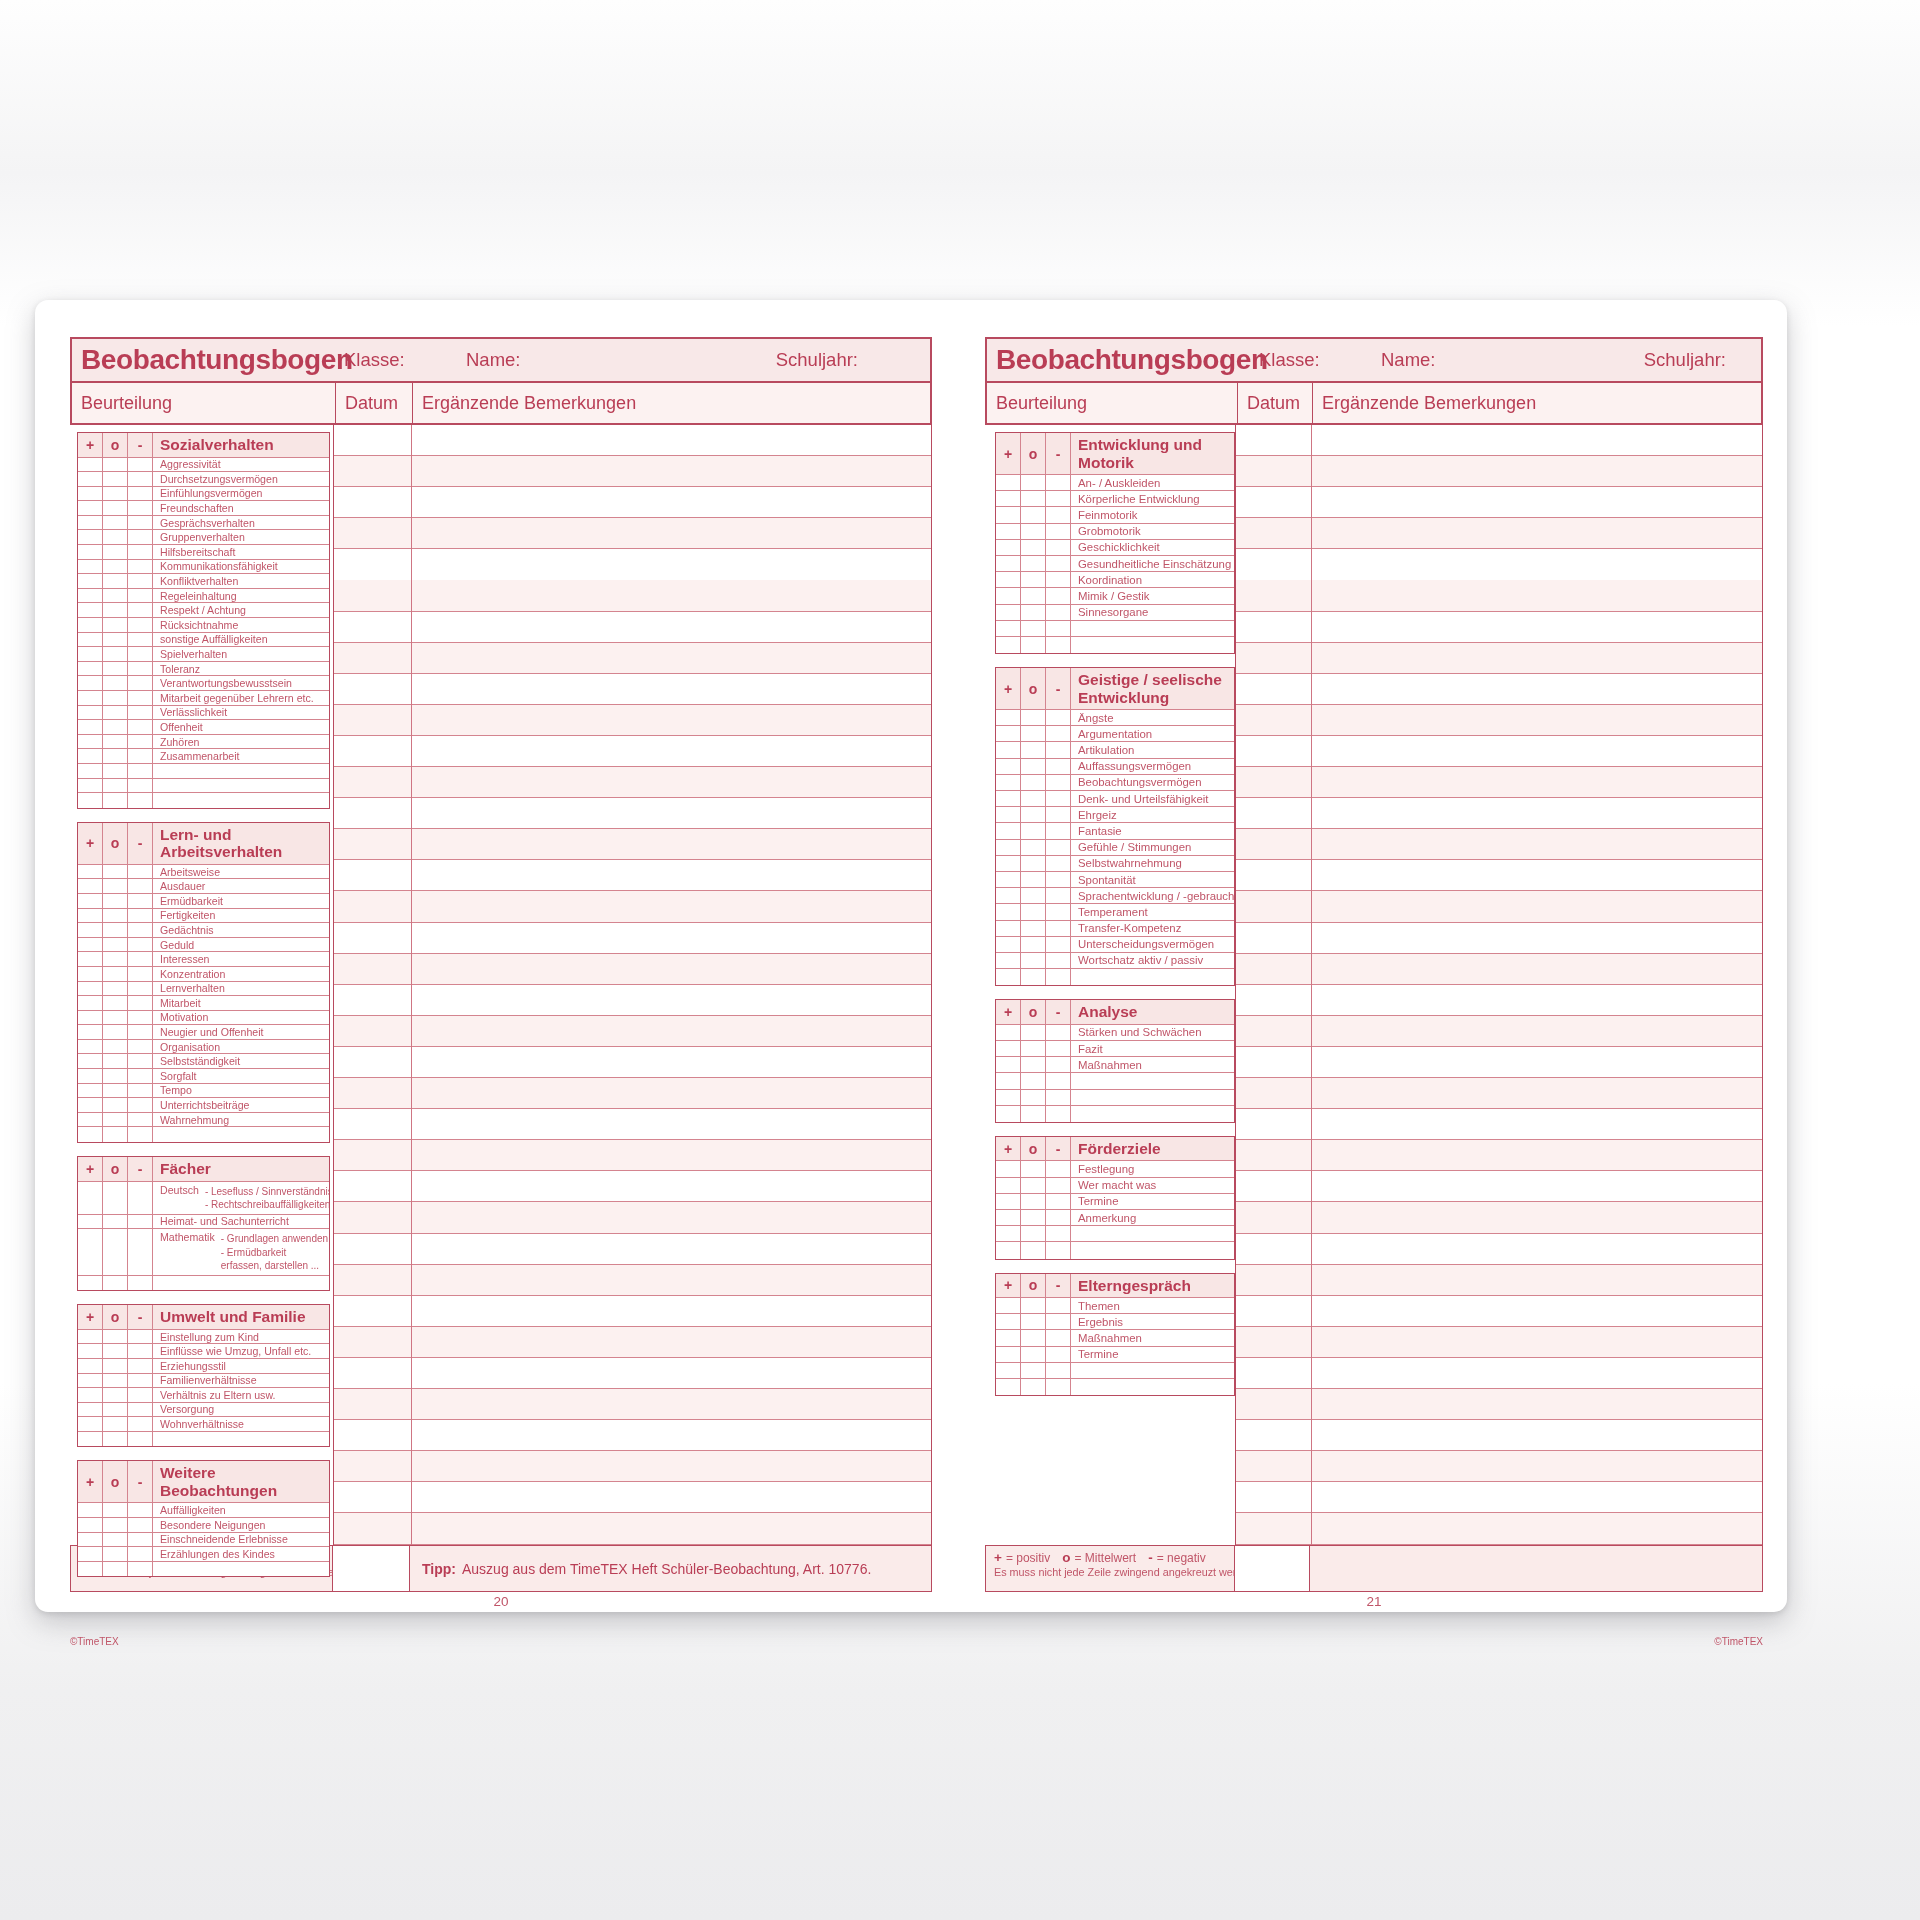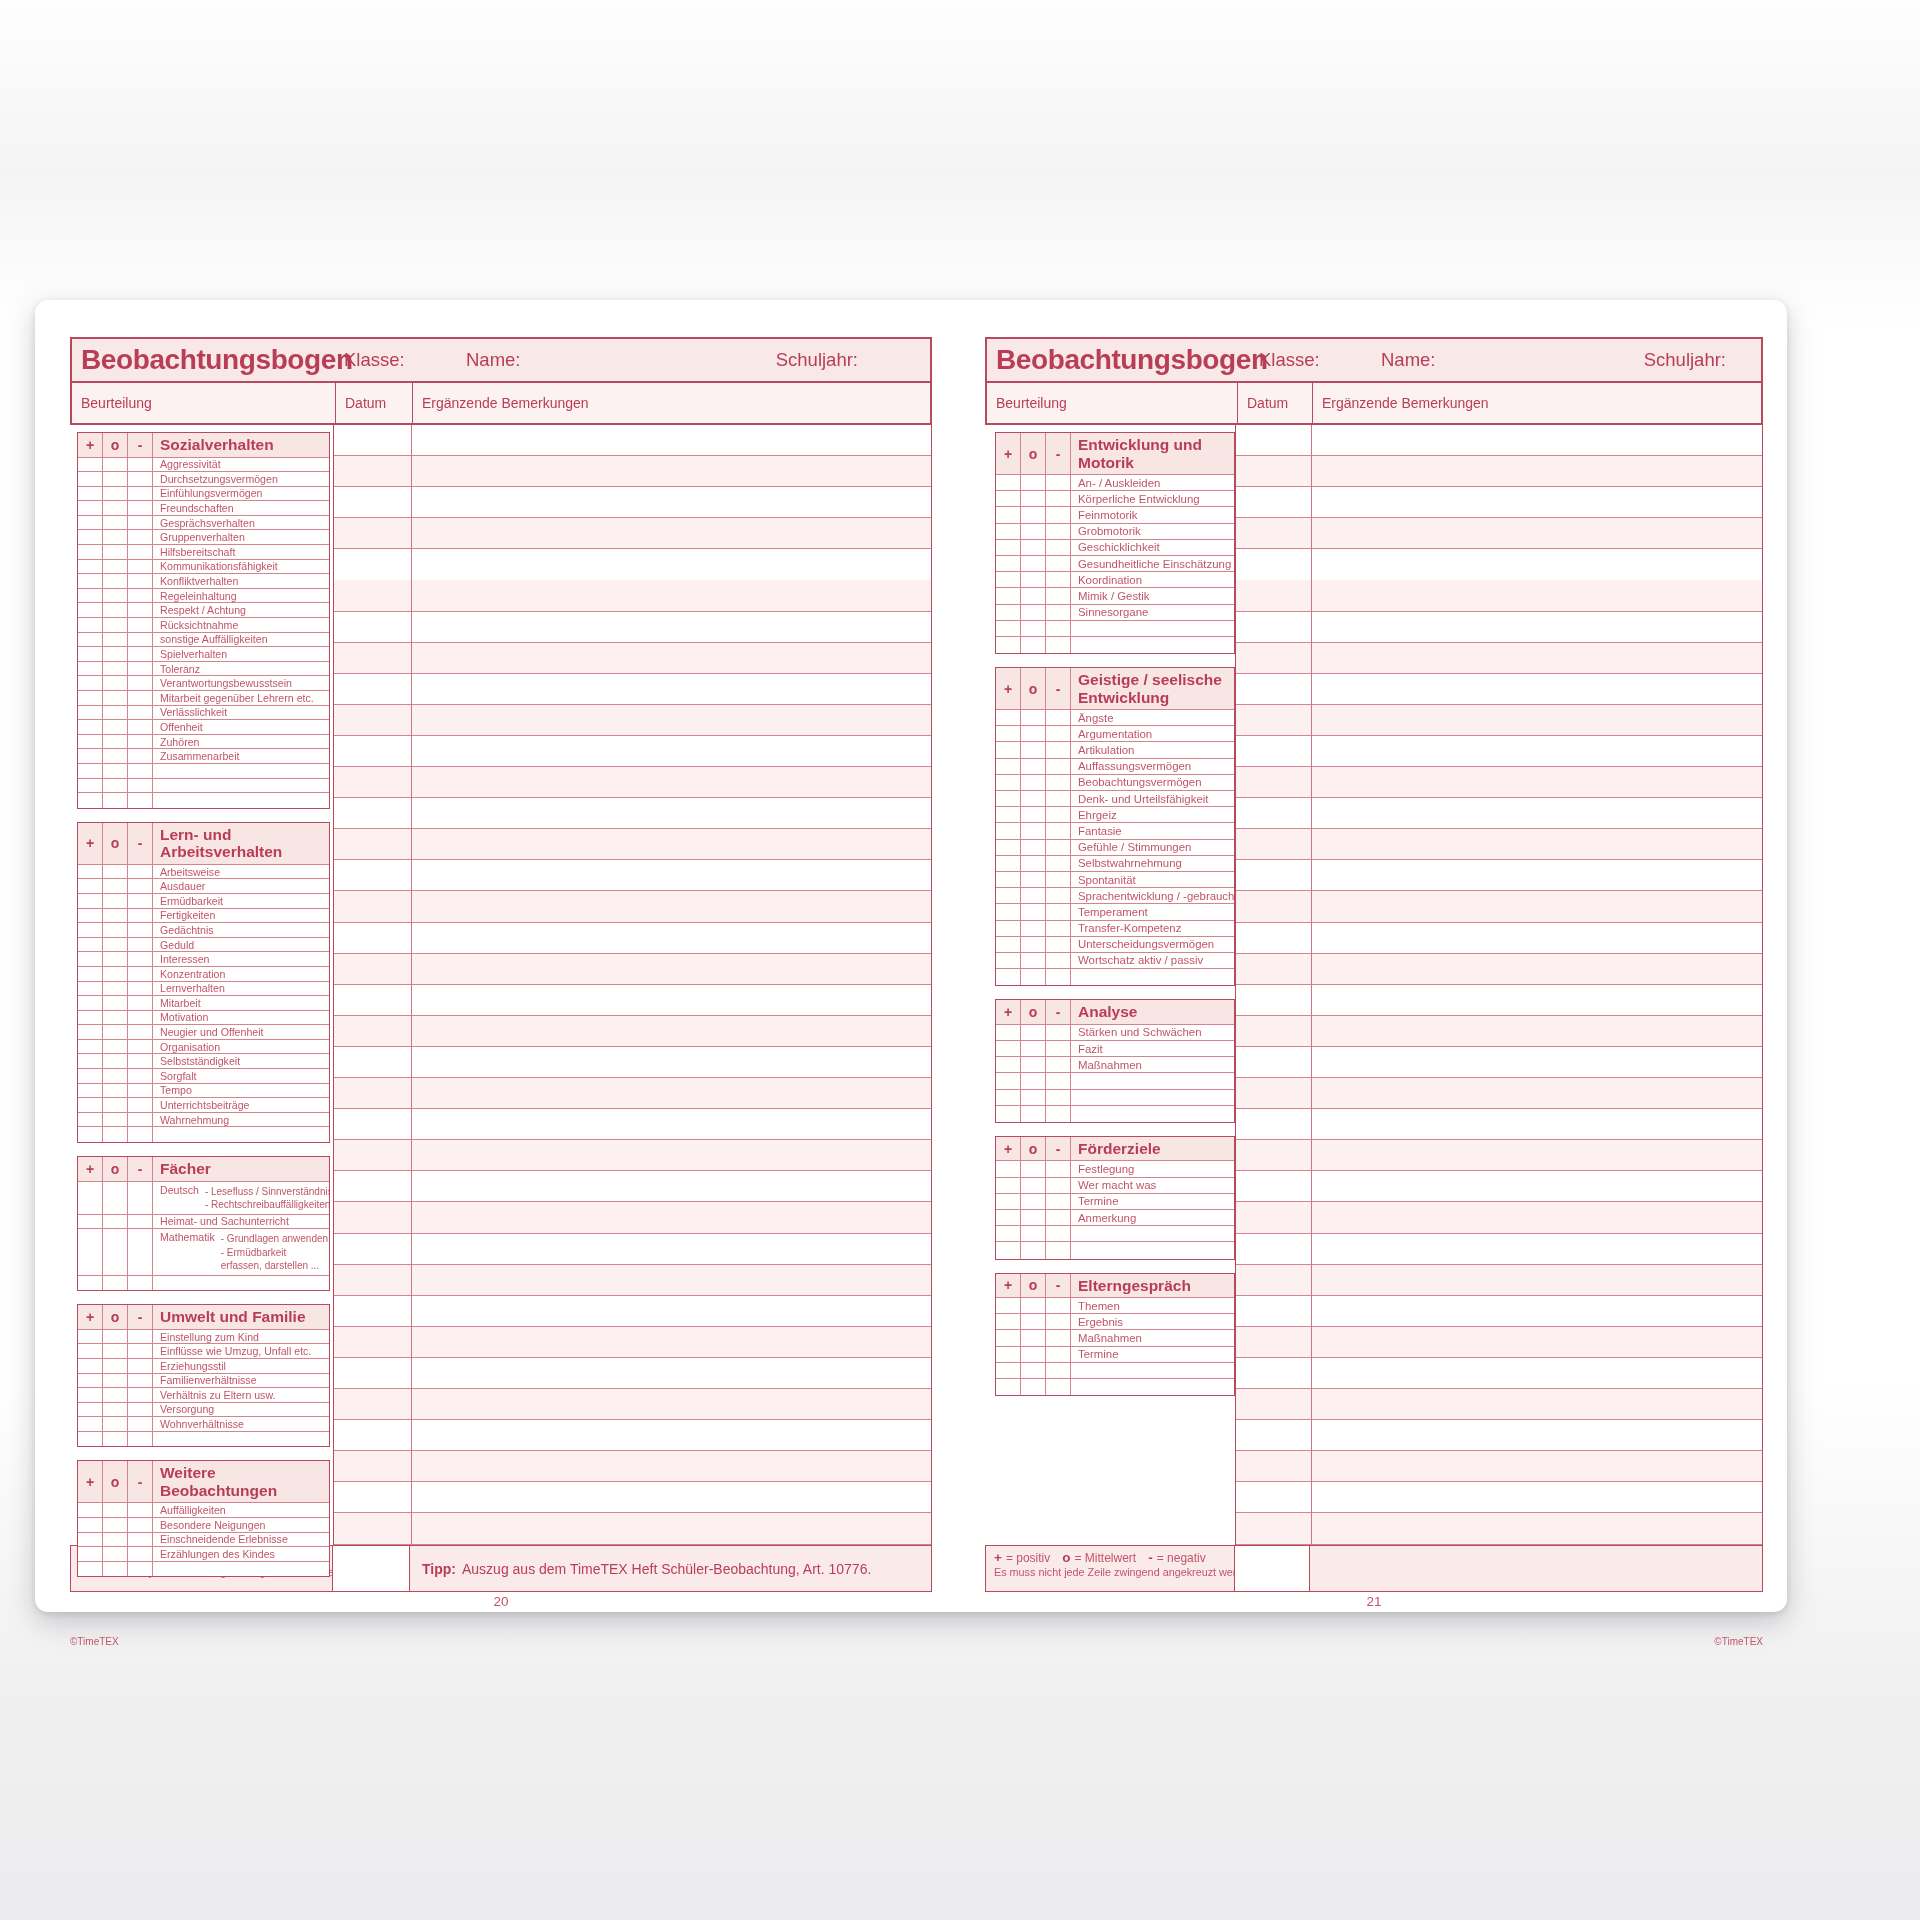--- a/index.html
+++ b/index.html
@@ -24,21 +24,21 @@
     background:#ffffff;border-radius:13px;
     box-shadow:0 10px 28px rgba(120,120,130,.38),0 2px 6px rgba(0,0,0,.12);
   }
   .page{position:absolute;top:37px;height:1255px}
   .phead{position:relative;height:46px;border:2px solid var(--bd);background:var(--fillH);box-sizing:border-box}
   .ptitle{position:absolute;left:9px;top:50%;transform:translateY(-50%);font-size:28px;font-weight:bold;color:var(--tdark);letter-spacing:-.4px;white-space:nowrap}
   .pfield{position:absolute;top:50%;transform:translateY(-50%);font-size:18.5px;color:var(--tdark);white-space:nowrap}
   .f-klasse{left:272px}
   .f-name{left:394px}
   .pcols{display:flex;height:42px;border:2px solid var(--bd);border-top:none;background:var(--fillC);box-sizing:border-box}
-  .pcol{display:flex;align-items:center;padding-left:9px;font-size:14px;color:var(--tdark);box-sizing:border-box;white-space:nowrap;overflow:hidden}
+  .pcol{display:flex;align-items:center;padding-left:9px;font-size:18px;color:var(--tdark);box-sizing:border-box;white-space:nowrap;overflow:hidden}
   .pcol.bl{border-left:1.6px solid var(--bd)}
   .grow{flex:1}
   .pbody{position:relative;height:1120px}
   .remarks{
     position:absolute;top:0;bottom:0;right:0;box-sizing:border-box;
     border-left:1.6px solid var(--bd);border-right:1.6px solid var(--bd);
     background:repeating-linear-gradient(to bottom,
       #ffffff 0px,#ffffff 30.1px,#d4848f 30.1px,#d4848f 31.1px,
       #fcf1f0 31.1px,#fcf1f0 61.2px,#d4848f 61.2px,#d4848f 62.2px);
   }

